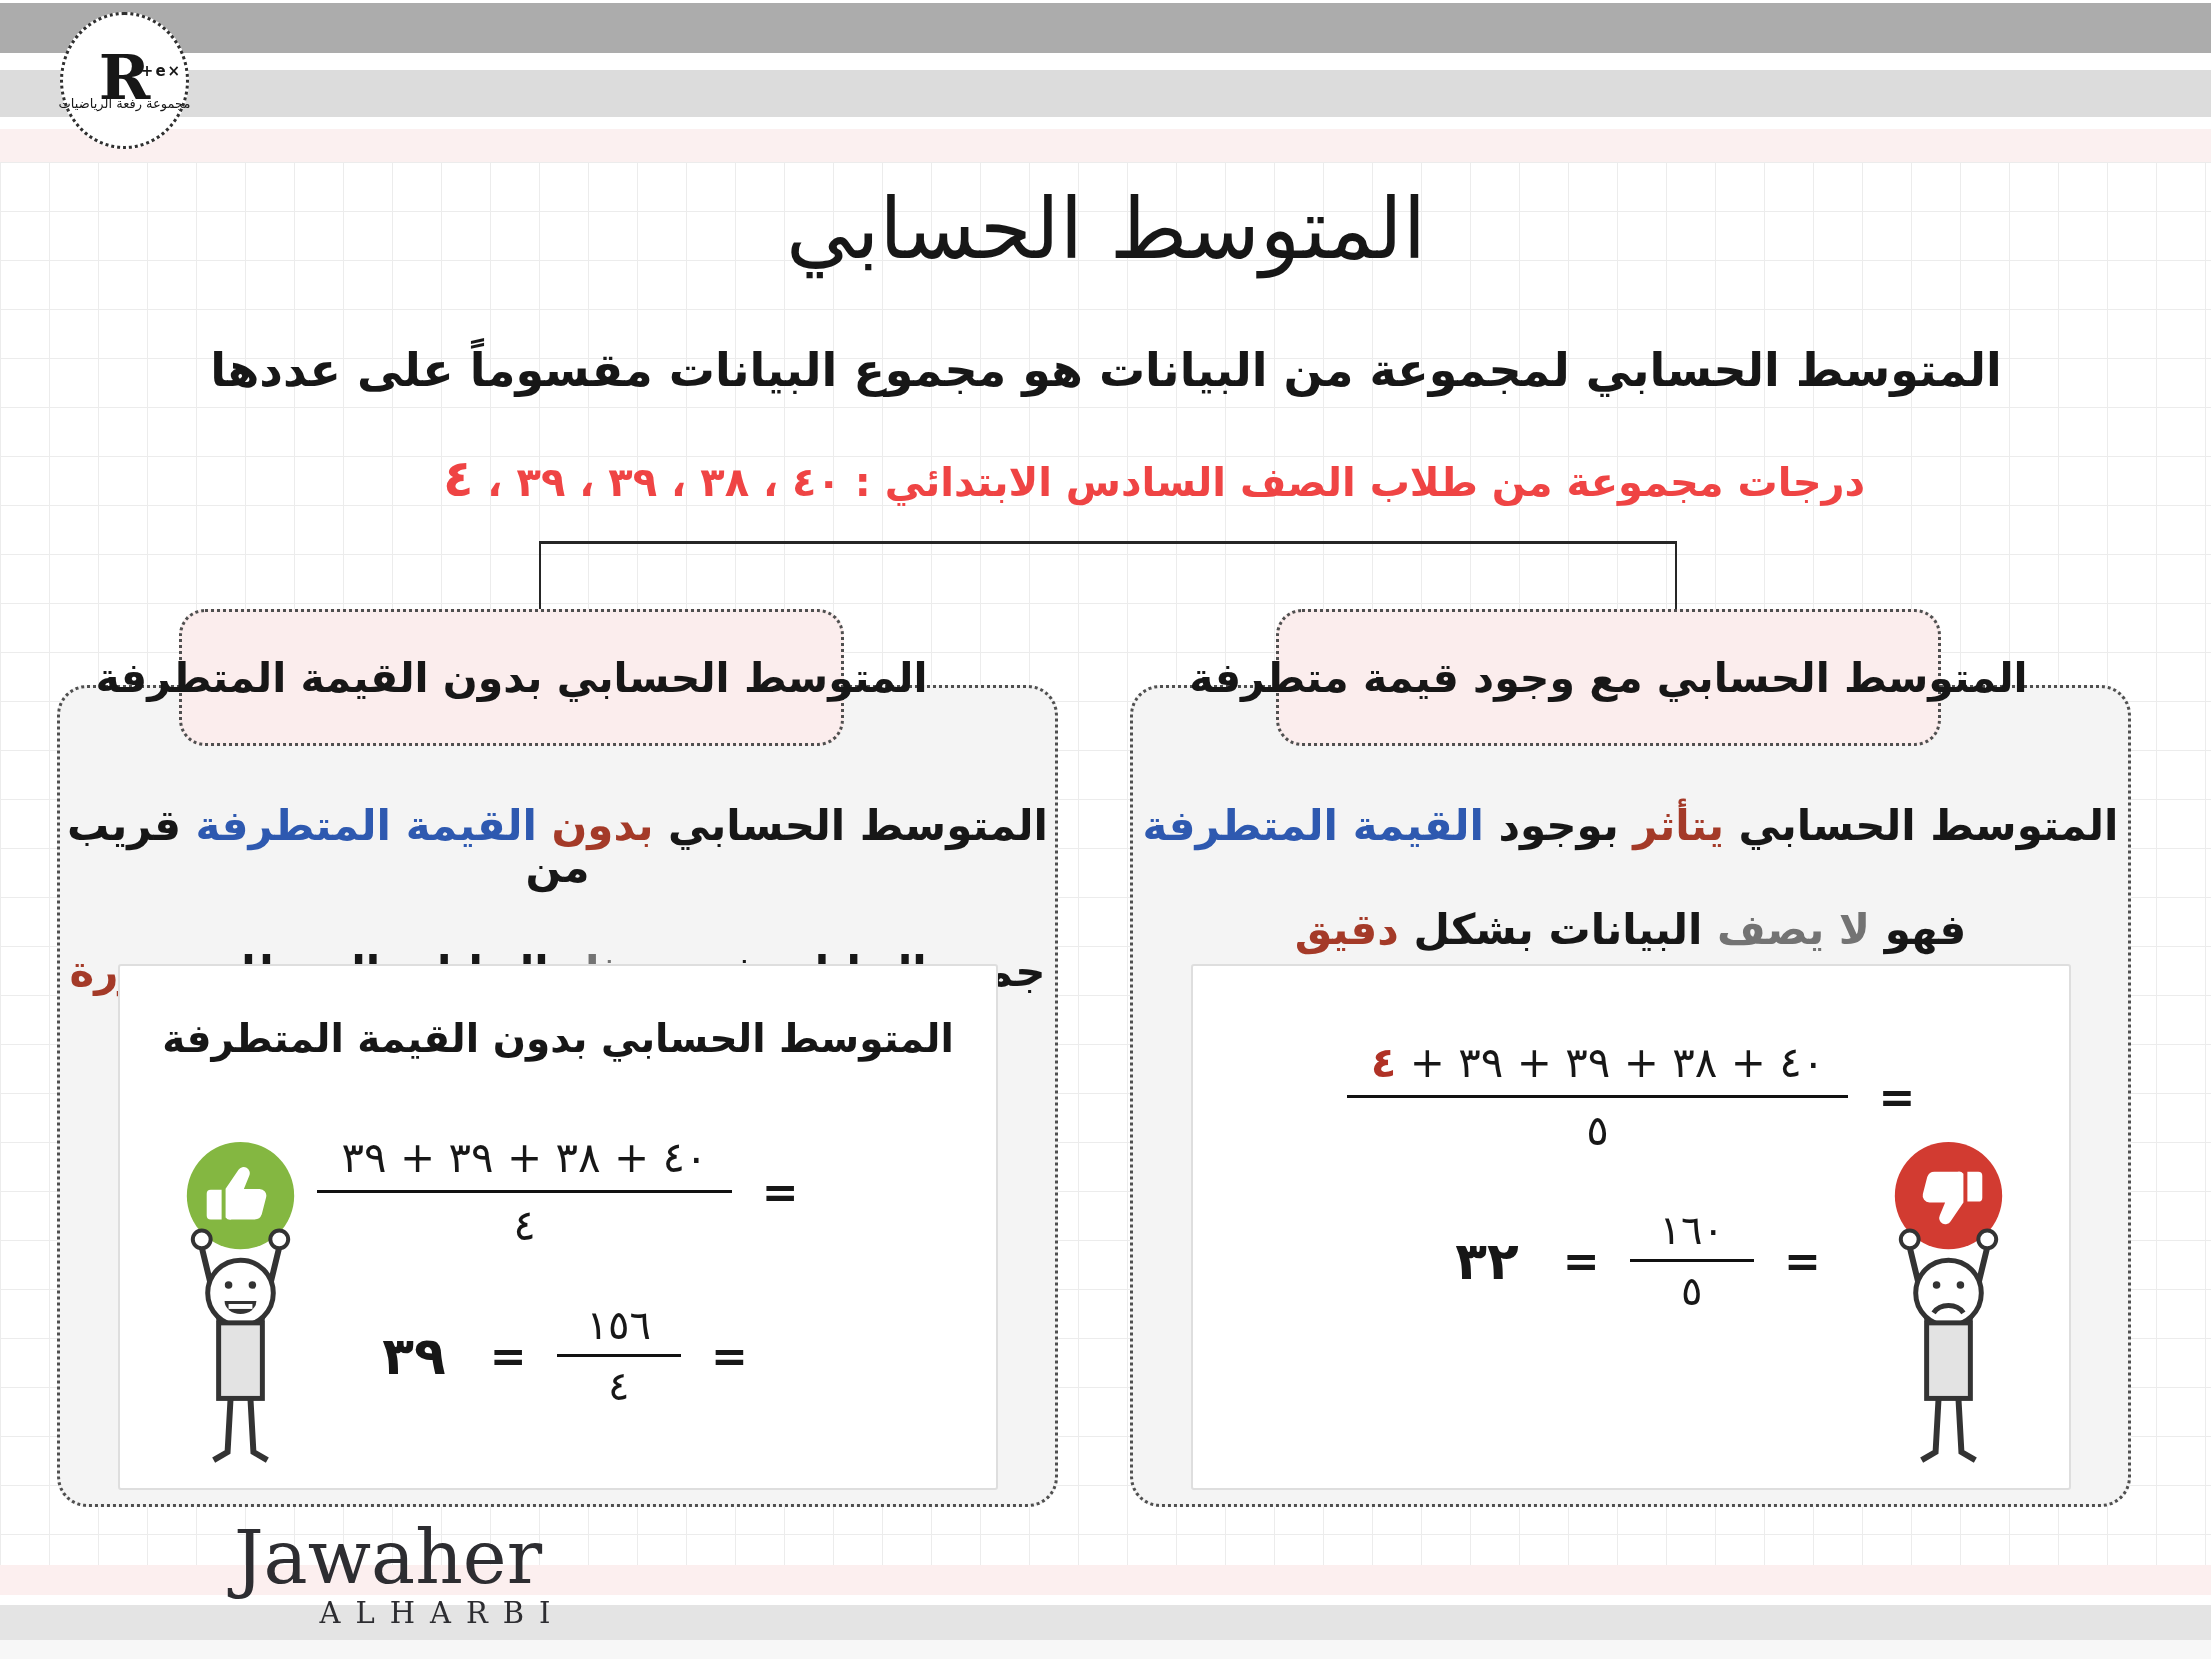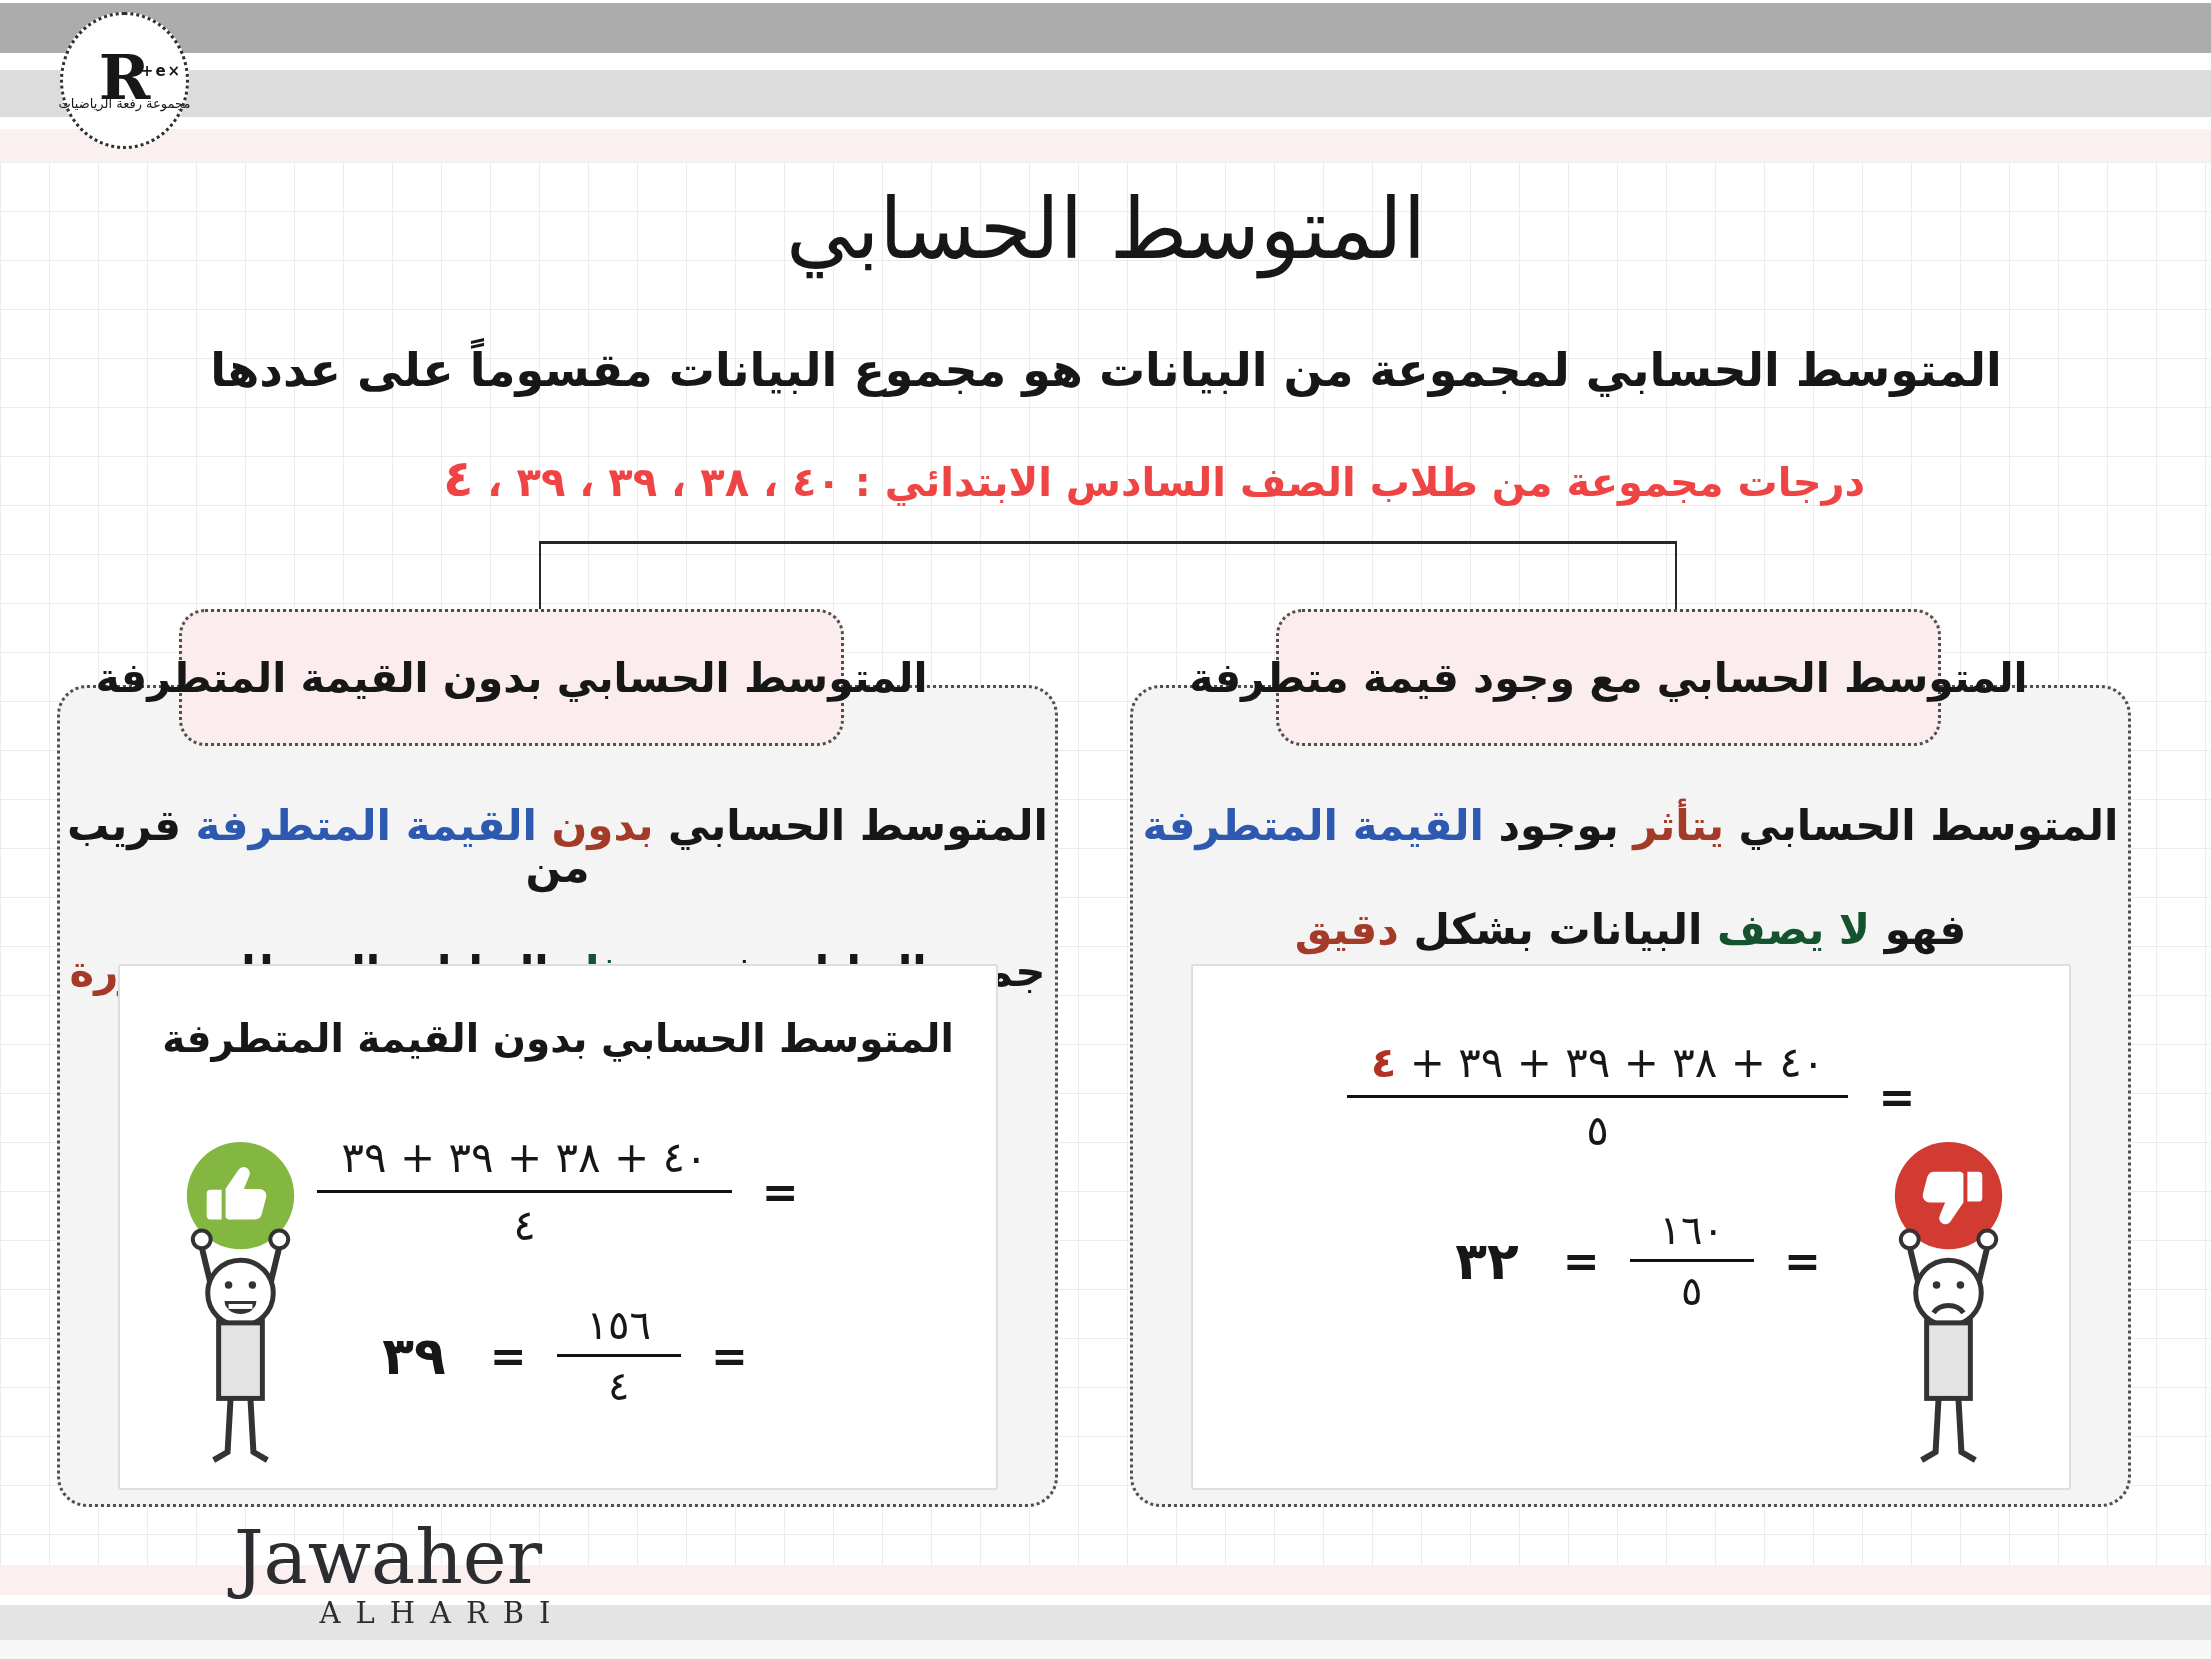--- a/index.html
+++ b/index.html
@@ -67,21 +67,21 @@
     background:#f4f4f4;border:3px dotted #4f4f4f;border-radius:30px;
   }
   .box-left{left:57px;}
   .box-right{left:1130px;}
 
   .desc{width:100%;text-align:center;font-size:42px;font-weight:600;line-height:1;}
   .desc-1{margin-top:117px;}
   .desc-2{margin-top:62px;}
   .c-red{color:#a43a28;}
   .c-blue{color:#2e59b0;}
-  .c-green{color:#14532d;}
+  .c-green{color:#737373;}
 
   
   .card{
     position:absolute;left:58px;top:276px;width:876px;height:522px;
     background:#ffffff;border:2px solid #dedede;border-radius:3px;
   }
   .card-title{text-align:center;margin-top:50px;font-size:39px;font-weight:600;}
   .frow{display:flex;direction:rtl;justify-content:center;align-items:center;gap:30px;}
   .frow-1{margin-top:72px;}
   .frow-2{margin-top:52px;}

